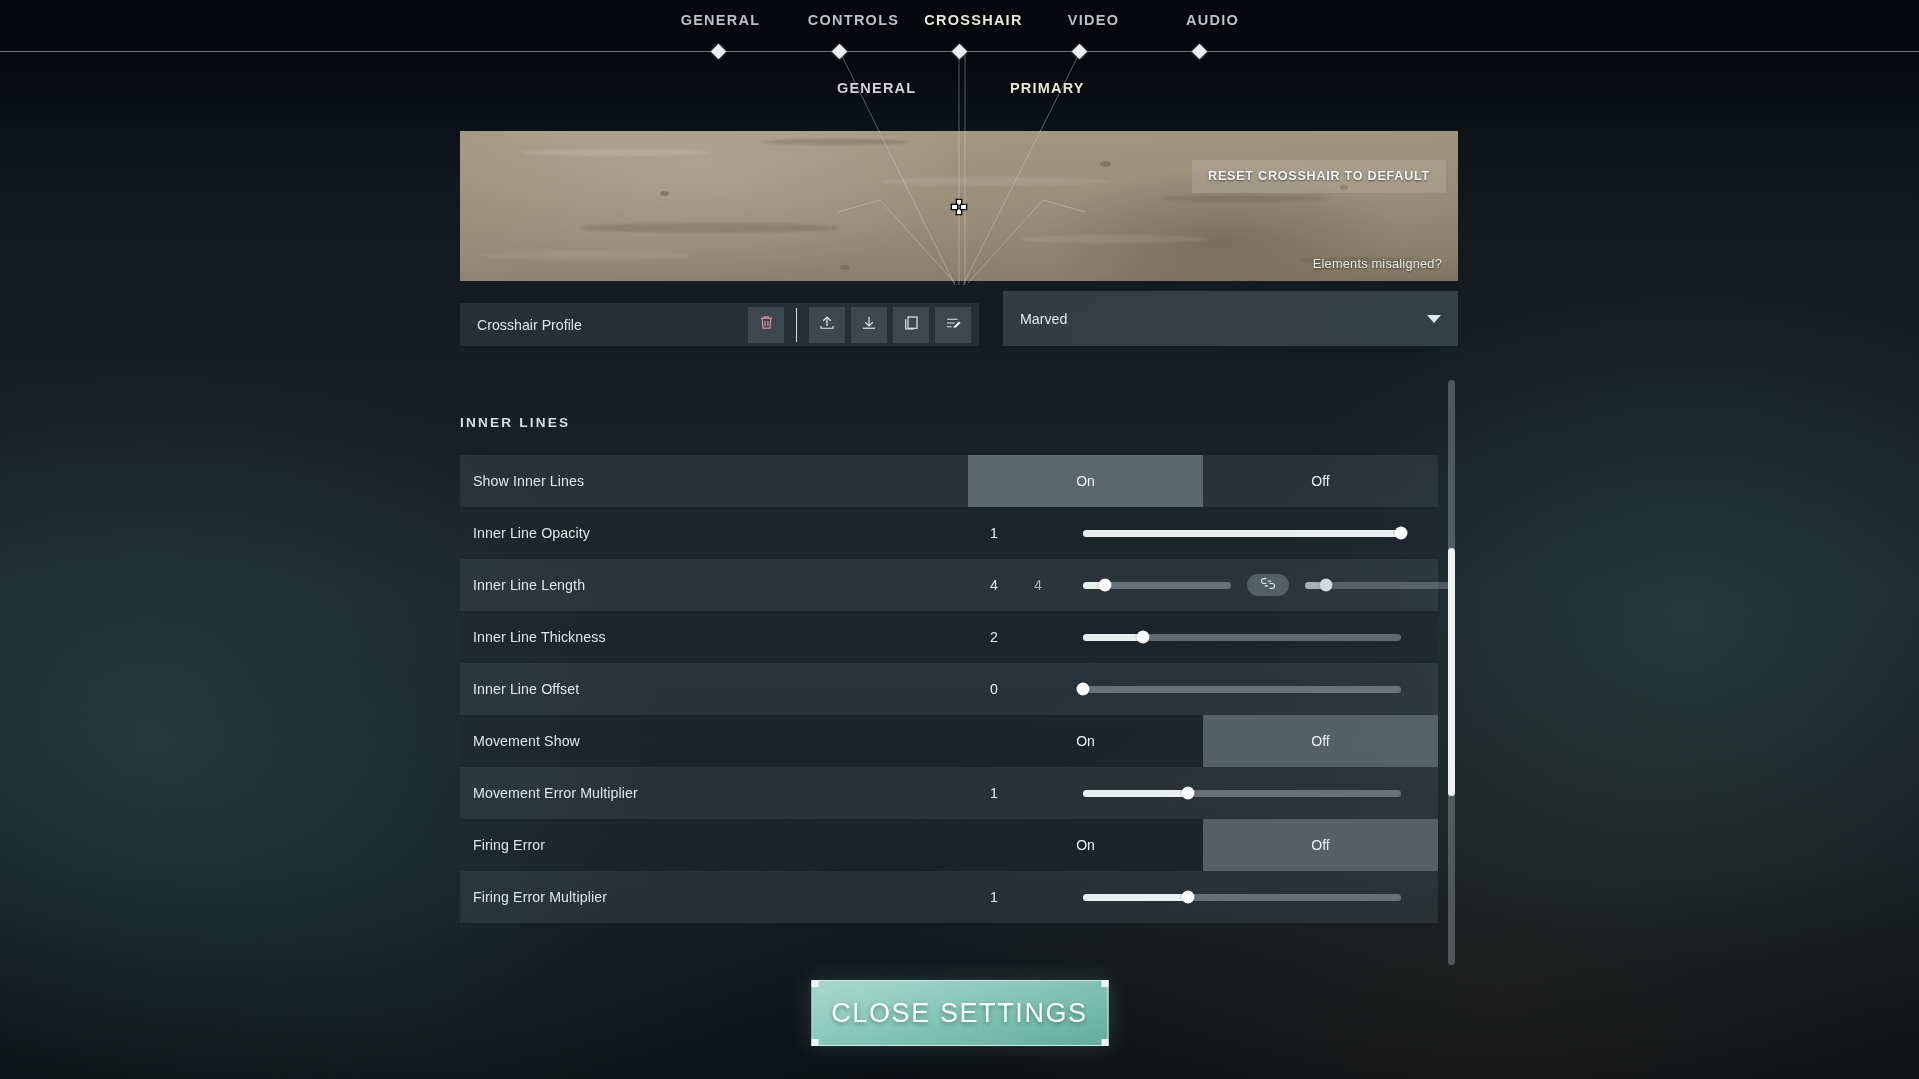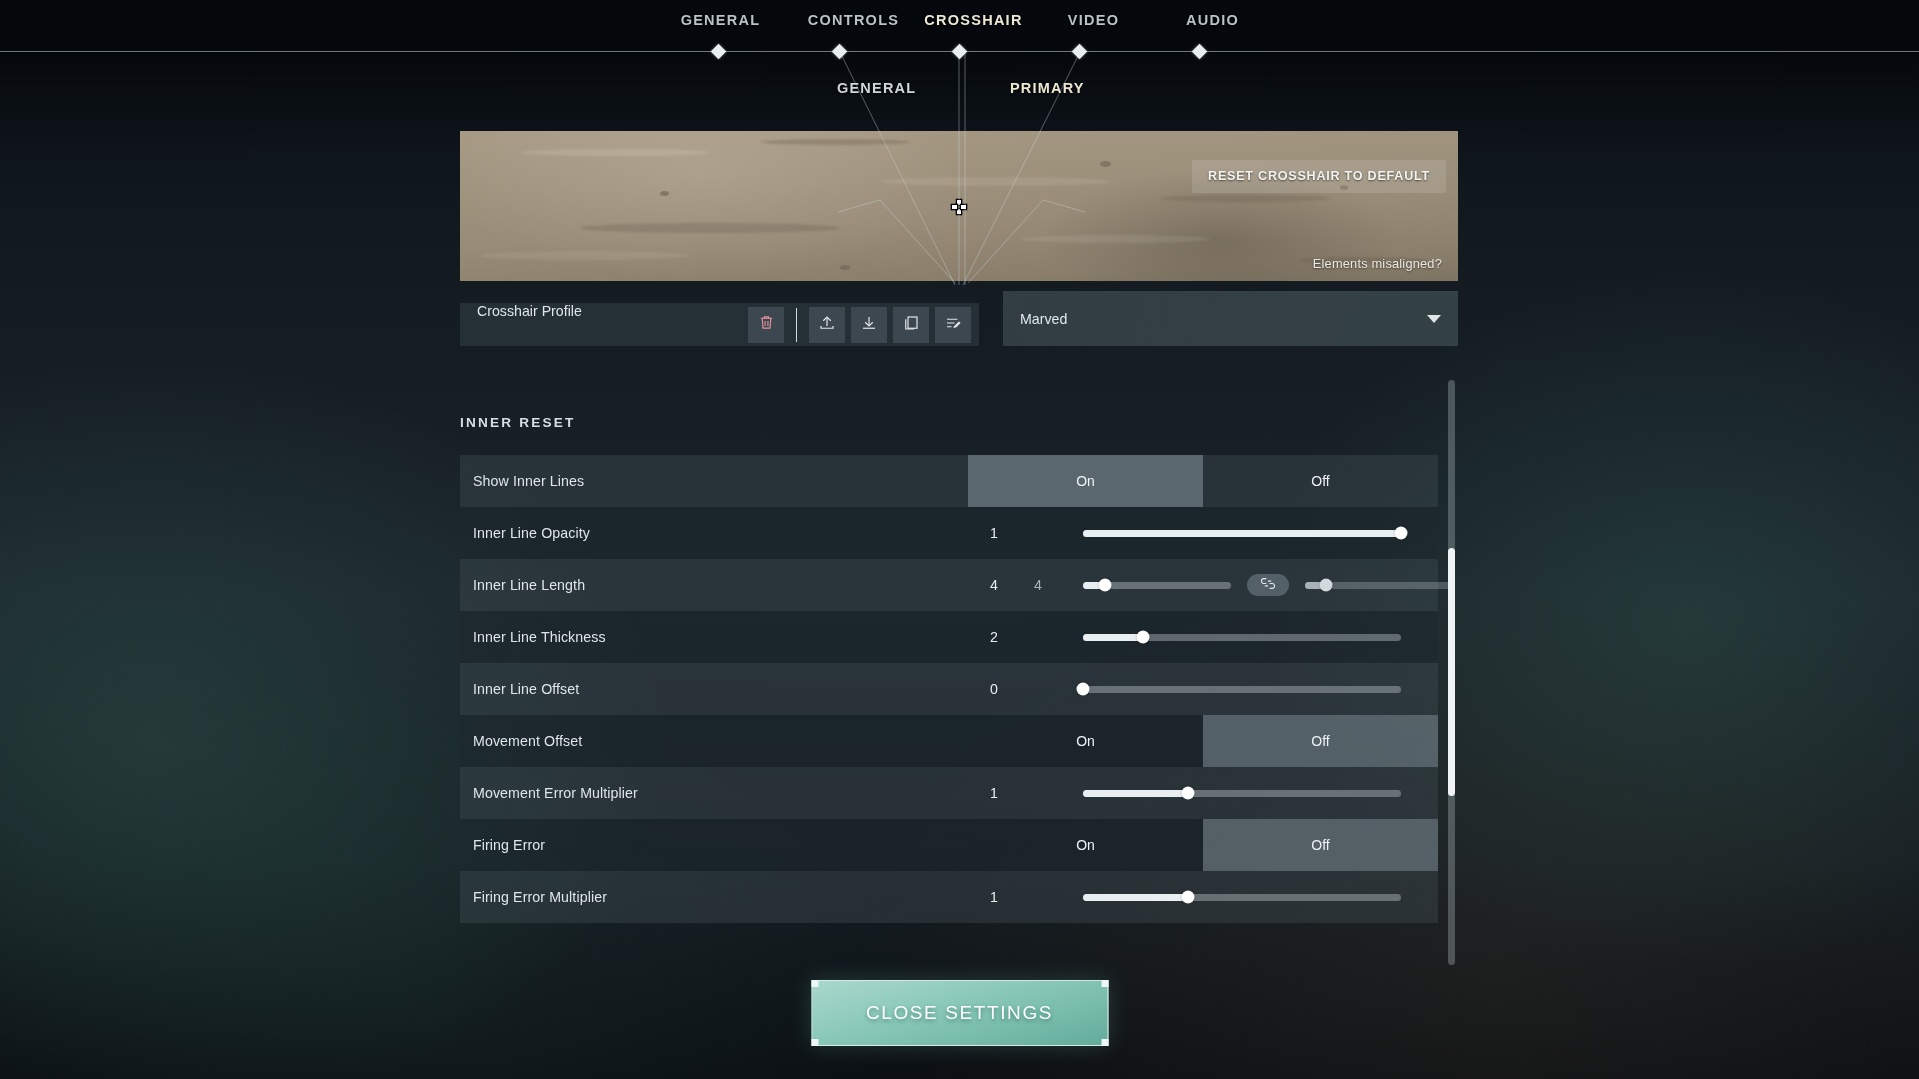--- a/index.html
+++ b/index.html
@@ -93,21 +93,21 @@
     text-shadow:0 1px 2px rgba(0,0,0,.5);
   }
 
   
   .profilebar{
     position:absolute; left:460px; top:291px; width:998px; height:55px; z-index:4;
     display:flex; align-items:stretch;
   }
   .pb-left{
     flex:0 0 519px; background:rgba(40,50,58,0.85);
-    display:flex; align-items:flex-start; position:relative;margin-top:12px;
+    display:flex; align-items:center; position:relative;margin-top:12px;
   }
   .pb-label{ padding-left:17px; color:#dfe4e7; font-size:14.2px; }
   .pb-tools{ position:absolute; right:8px; top:50%; transform:translateY(-50%); display:flex; align-items:center; gap:6px; }
   .tool{
     width:36px; height:36px; background:rgba(76,88,98,0.60);
     display:flex; align-items:center; justify-content:center;
   }
   .tool.danger svg{ stroke:#e8939b; }
   .tool svg{ stroke:#e3e8ea; fill:none; stroke-width:1.6; }
   .tool-sep{ width:1px; height:34px; background:#d6dbde; margin:0 6px; }
@@ -182,21 +182,21 @@
   
   .close-wrap{ position:absolute; left:50%; top:980px; transform:translateX(-50%); z-index:7; }
   .close-btn{
     position:relative; width:297px; height:66px;
     background:linear-gradient(165deg,#a9d7cc 0%, #8ccabb 38%, #7cbfae 62%, #63ab9b 100%);
     border:1px solid rgba(228,240,238,0.85);
     display:flex; align-items:center; justify-content:center;
     box-shadow:0 0 22px rgba(120,200,180,0.22);
   }
   .close-btn span{
-    color:#ffffff; font-size:19px; letter-spacing:1.6px;
+    color:#ffffff; font-size:27px; letter-spacing:1.6px;
     text-shadow:0 2px 4px rgba(0,60,50,.45);
   }
   .notch{ position:absolute; width:7px; height:7px; background:#eef6f4; }
   .notch.tl{ left:-1px; top:-1px; } .notch.tr{ right:-1px; top:-1px; }
   .notch.bl{ left:-1px; bottom:-1px; } .notch.br{ right:-1px; bottom:-1px; }
 </style>
 </head>
 <body>
 
 <div id="app">
@@ -317,21 +317,21 @@
         </div>
 
       </div>
     </div>
     <div class="pb-right">
       <div class="pb-value">Marved</div>
       <div class="caret"></div>
     </div>
   </div>
 
-  <div class="section-title">INNER RESET</div>
+  <div class="section-title">INNER LINES</div>
 
   <div class="rows" id="rows">
       <div class="row odd">
         <div class="row-label">Show Inner Lines</div>
         <div class="row-ctl">
           <div class="toggle">
             <div class="tg sel">On</div>
             <div class="tg">Off</div>
           </div>
         </div>
@@ -382,21 +382,21 @@
         <div class="row-label">Inner Line Offset</div>
         <div class="row-ctl">
           <div class="val v1">0</div>
           <div class="slider" style="left: 115px; width: 318px; top: 50%; margin-top: -3.5px;">
             <div class="fill" style="width: 0%;"></div>
             <div class="knob" style="left: 0%;"></div>
           </div>
         </div>
       </div>
       <div class="row even">
-        <div class="row-label">Movement Offset</div>
+        <div class="row-label">Movement Show</div>
         <div class="row-ctl">
           <div class="toggle">
             <div class="tg">On</div>
             <div class="tg sel">Off</div>
           </div>
         </div>
       </div>
       <div class="row odd">
         <div class="row-label">Movement Error Multiplier</div>
         <div class="row-ctl">

